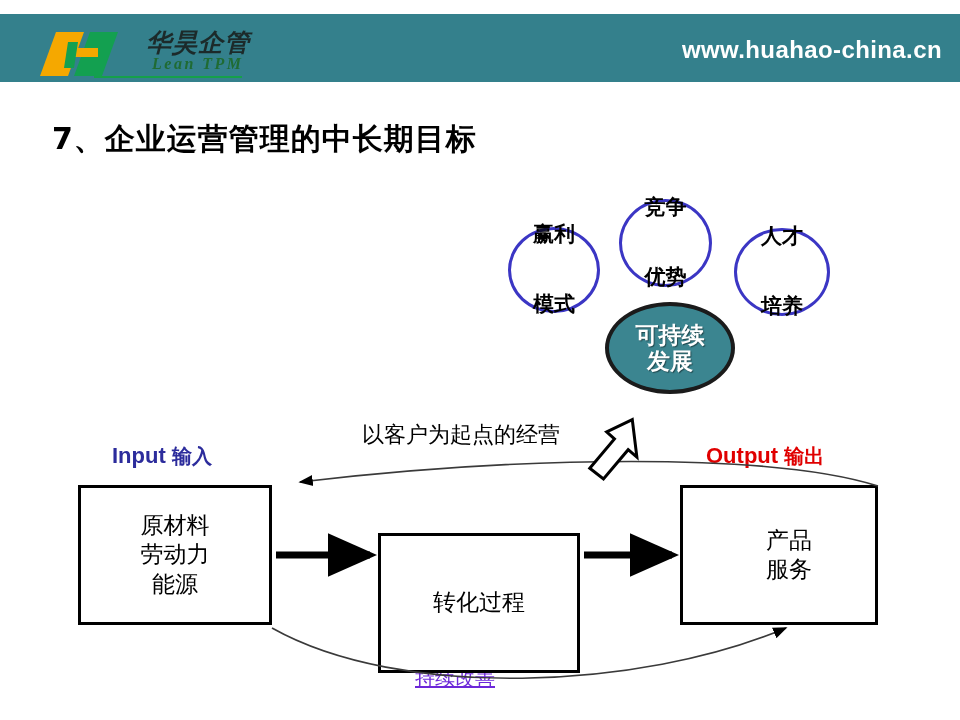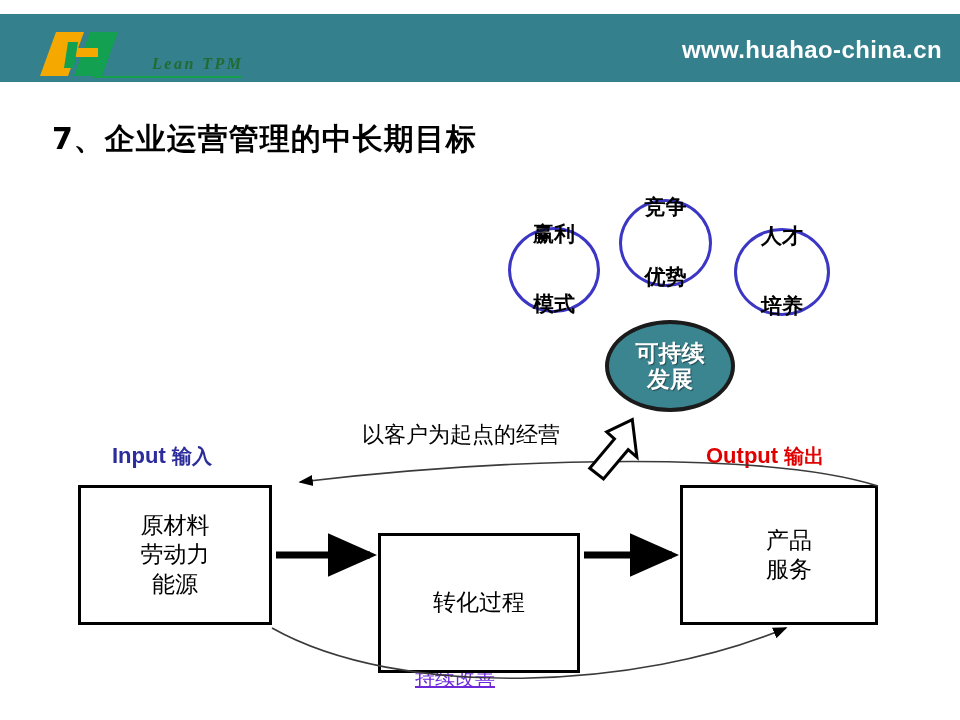--- a/index.html
+++ b/index.html
@@ -113,21 +113,21 @@
     text-align: center;
     gap: 46px;
   }
   .goal-profit { left: 508px; top: 227px; width: 92px;  height: 86px; }
   .goal-compete{ left: 619px; top: 199px; width: 93px;  height: 88px; }
   .goal-talent { left: 734px; top: 228px; width: 96px;  height: 88px; }
 
   .core-circle {
     position: absolute;
     left: 605px;
-    top: 320px;
+    top: 302px;
     width: 130px;
     height: 92px;
     border: 4px solid #1b1b1b;
     border-radius: 50%;
     box-sizing: border-box;
     background: #3b8590;
     display: flex;
     flex-direction: column;
     align-items: center;
     justify-content: center;
@@ -217,20 +217,21 @@
 
 <div class="header-bar"></div>
 
 <div class="logo">
   <svg class="logo-mark" viewBox="0 0 112 52">
     <polygon points="22,4 50,4 34,48 6,48" fill="#F5A800"></polygon>
     <polygon points="56,4 84,4 68,48 40,48" fill="#13A050"></polygon>
     <rect x="30" y="20" width="34" height="9" fill="#F5A800"></rect>
     <polygon points="34,14 44,14 40,40 30,40" fill="#13A050"></polygon>
   </svg>
+  <div class="logo-cn">华昊企管</div>
   <div class="logo-en">Lean TPM</div>
   <div class="logo-underline"></div>
 </div>
 
 <div class="site-url">www.huahao-china.cn</div>
 
 <div class="slide-title">7、企业运营管理的中长期目标</div>
 
 <div class="goal-circle goal-profit">
   <span>赢利</span>

